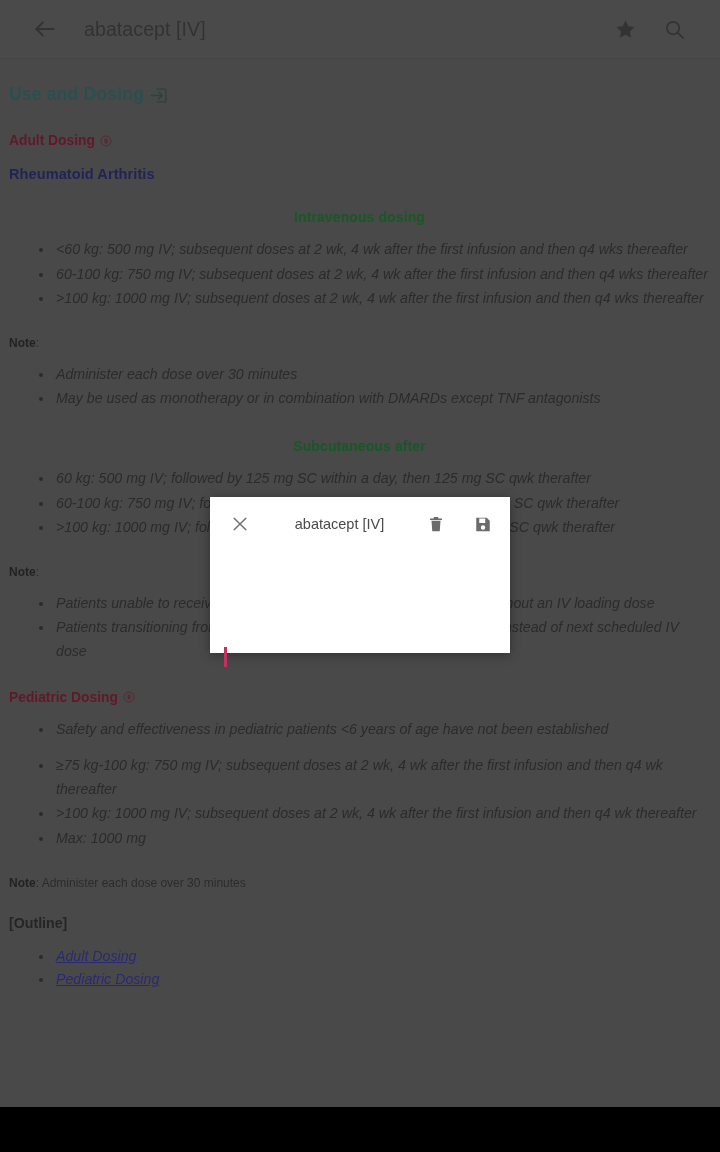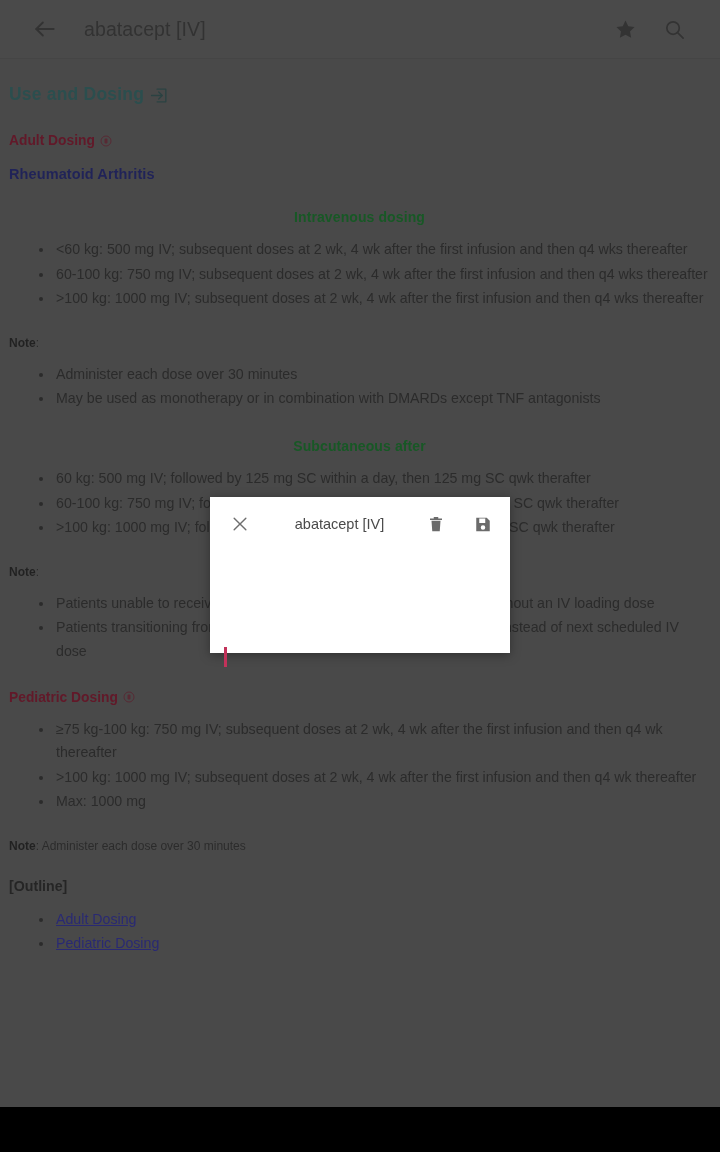--- a/index.html
+++ b/index.html
@@ -128,20 +128,21 @@
     padding-left: 38px;
     list-style: none;
   }
   ul.bullets li {
     position: relative;
     font-size: 14.2px;
     line-height: 23.6px;
     color: #2d2d2d;
     padding-left: 9px;
     margin-bottom: 1px;
+    font-style: italic;
   }
   ul.bullets li::before {
     content: "";
     position: absolute;
     left: -8px;
     top: 10px;
     width: 4px;
     height: 4px;
     border-radius: 50%;
     background: #2d2d2d;
@@ -318,20 +319,23 @@
       <div class="h-adult second">
         <span>Pediatric Dosing</span>
         <span class="speaker-icon">
           <svg viewBox="0 0 24 24" width="12" height="12" fill="none" stroke="currentColor" stroke-width="2">
             <circle cx="12" cy="12" r="10"></circle>
             <rect x="9" y="7" width="6" height="10" rx="2" fill="currentColor" stroke="none"></rect>
           </svg>
         </span>
       </div>
 
+      <ul class="bullets">
+        <li>Safety and effectiveness in pediatric patients &lt;6 years of age have not been established</li>
+      </ul>
 
 
       <ul class="bullets">
         <li>≥75 kg-100 kg: 750 mg IV; subsequent doses at 2 wk, 4 wk after the first infusion and then q4 wk thereafter</li>
         <li>&gt;100 kg: 1000 mg IV; subsequent doses at 2 wk, 4 wk after the first infusion and then q4 wk thereafter</li>
         <li>Max: 1000 mg</li>
       </ul>
 
       <div class="note"><b>Note</b><span>: Administer each dose over 30 minutes</span></div>
 

